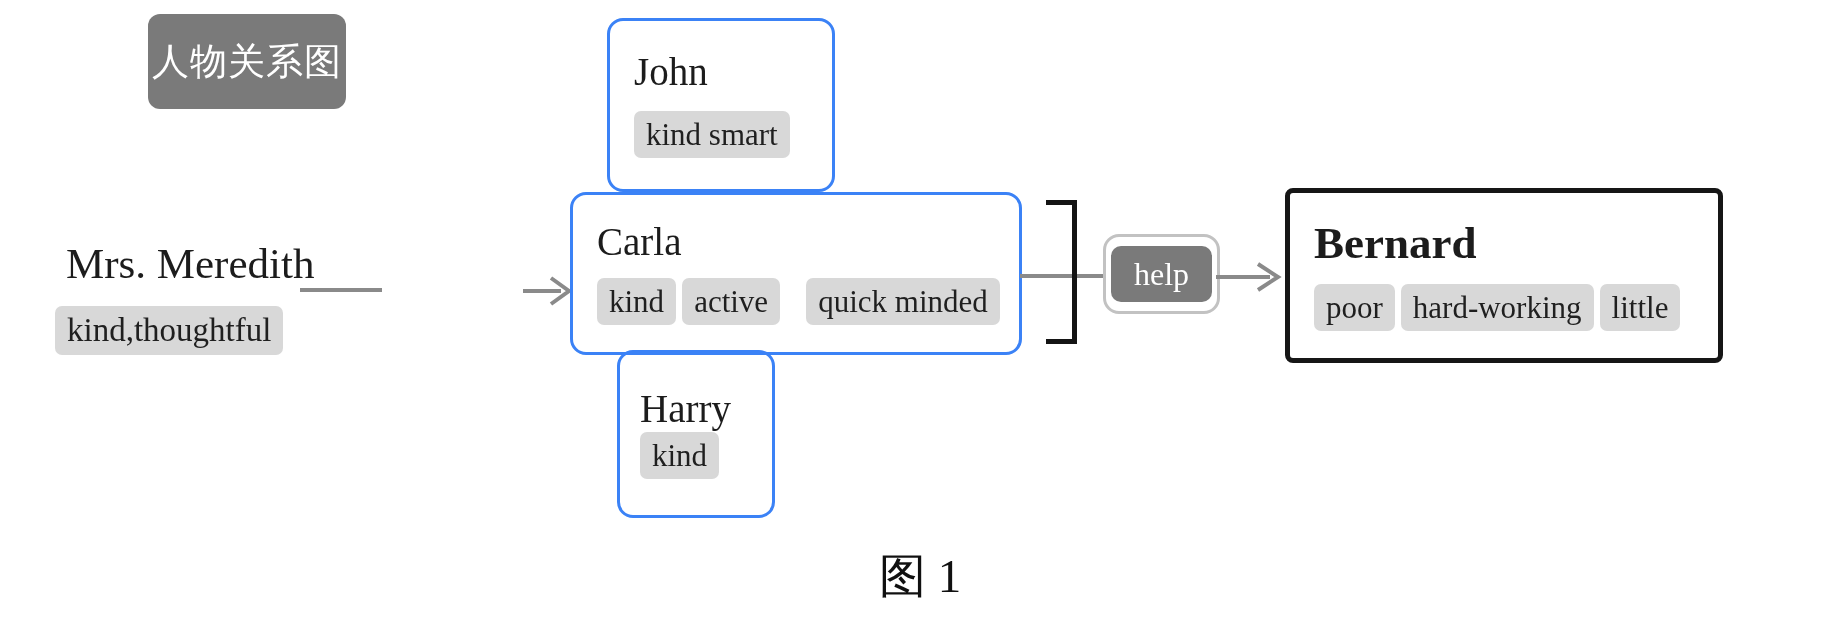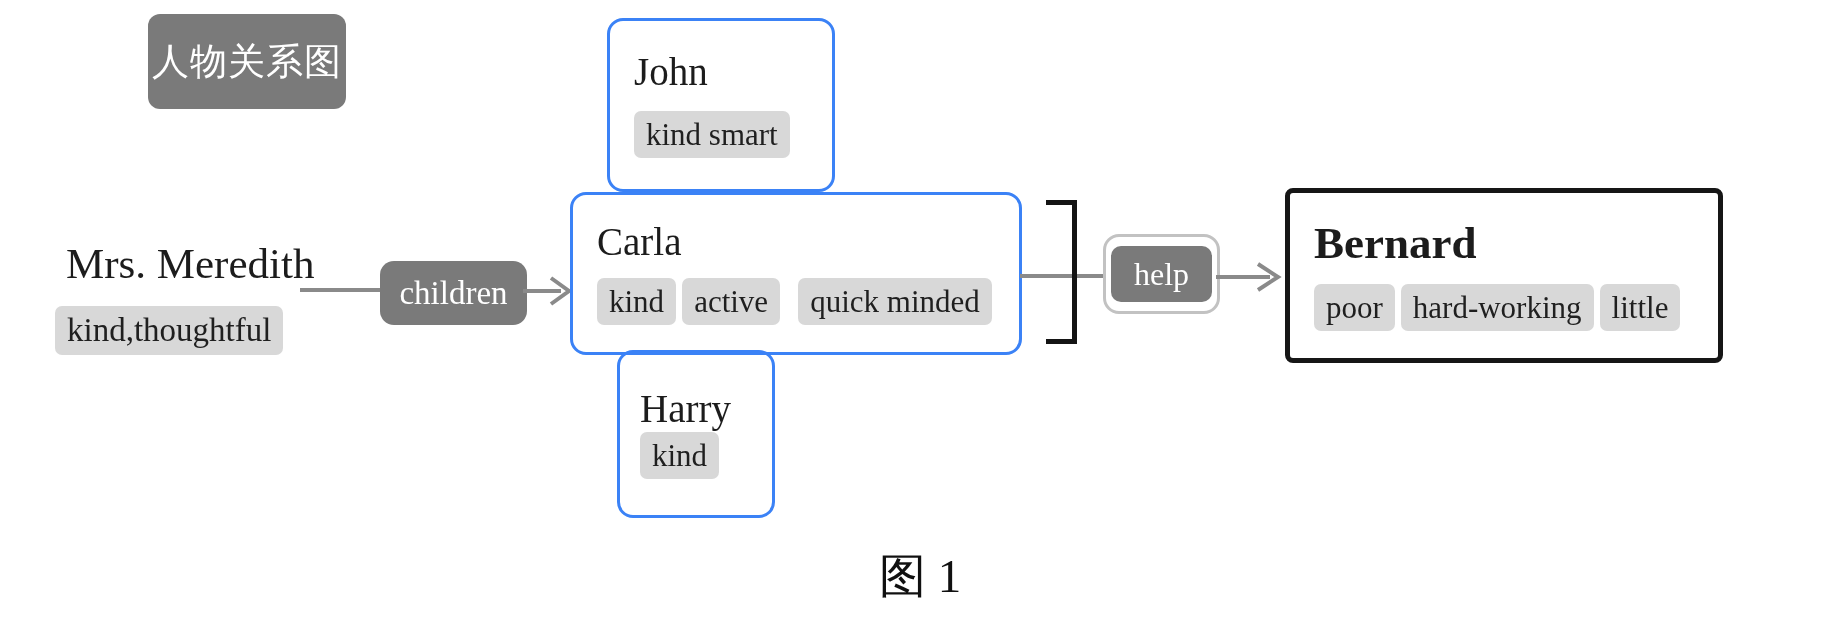--- a/index.html
+++ b/index.html
@@ -70,21 +70,21 @@
   .tag {
     background: #d8d8d8;
     color: #1f1f1f;
     font-size: 31px;
     line-height: 1.0;
     padding: 8px 12px;
     border-radius: 7px;
     white-space: nowrap;
     width: max-content;
   }
-  .tag-gap { margin-left: 12px; }
+  .tag-gap { margin-left: 20px; }
 
   
   .meredith-name {
     position: absolute; left: 66px; top: 240px;
     font-size: 43px; line-height: 1.1;
   }
   .meredith-tag {
     position: absolute; left: 55px; top: 306px;
     font-size: 33px;
   }
@@ -123,23 +123,20 @@
 
   <div class="badge title-badge">
     <span>人物关系图</span>
   </div>
 
   <div class="meredith-name">Mrs. Meredith</div>
   <div class="tag meredith-tag">kind,thoughtful</div>
 
   <div class="hline line-meredith-children"></div>
 
-  <div class="badge children-badge">
-    <span>children</span>
-  </div>
 
   <svg class="arrow-svg arrow-children-carla" width="52" height="38" viewBox="0 0 52 38">
     <path d="M0,19 H38" stroke="#8a8a8a" stroke-width="4" fill="none"></path>
     <path d="M28,6 L46,19 L28,32" stroke="#8a8a8a" stroke-width="4" fill="none"></path>
   </svg>
 
   <div class="node node-john">
     <div class="node-name">John</div>
     <div class="tag-row">
       <span class="tag">kind smart</span>

